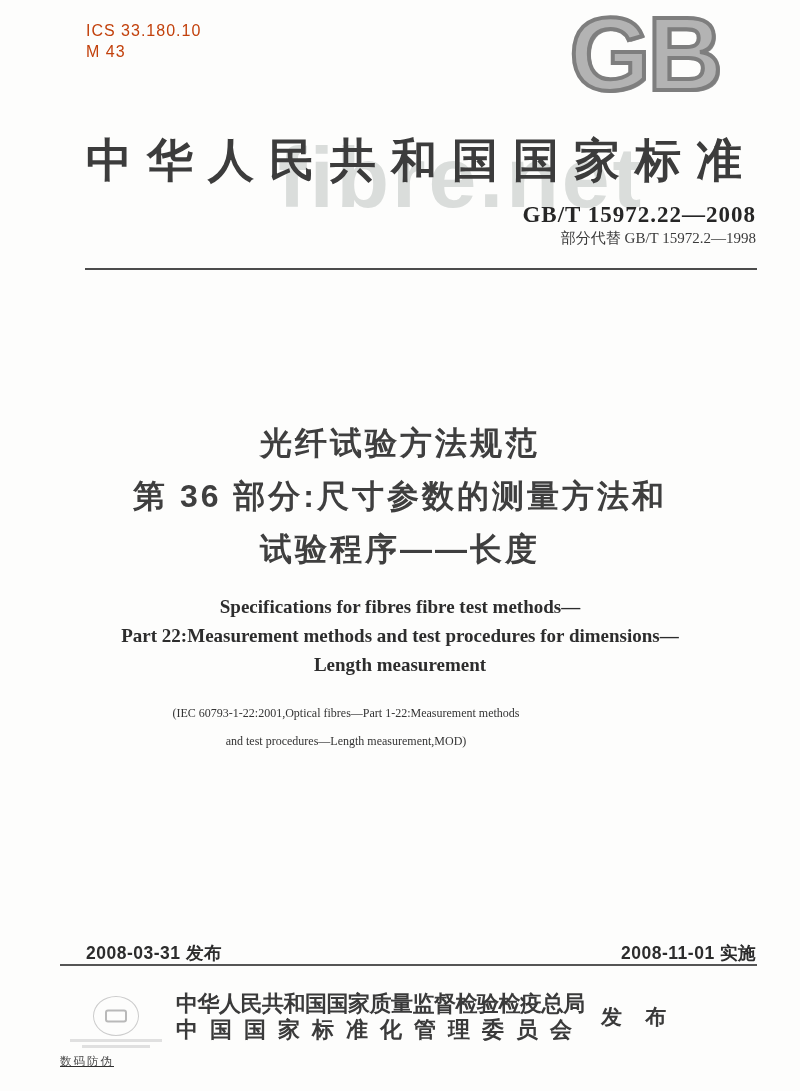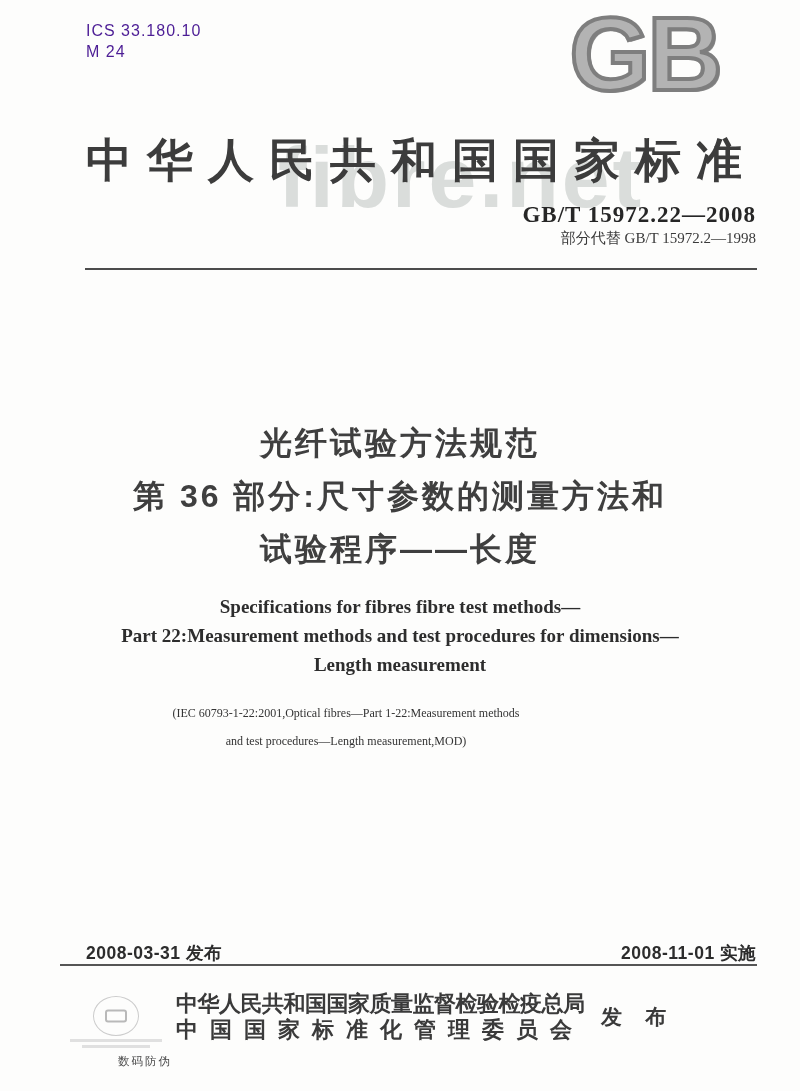--- a/index.html
+++ b/index.html
@@ -6,21 +6,21 @@
   html,body { background:#e8e8e8; }
   .page {
     position:relative; width:800px; height:1091px; margin:0 auto;
     background:#fdfdfc; overflow:hidden;
     font-family:"Liberation Serif", serif; color:#2e2e2e;
   }
 
   
   .ics-block { position:absolute; left:86px; top:20px;
     font-family:"Liberation Sans", sans-serif; font-size:16px; line-height:21px;
-    color:#4c1d95; letter-spacing:1px; }
+    color:#c2410c; letter-spacing:1px; }
 
   
   .gb-logo { position:absolute; left:522px; top:2px; width:245px; text-align:center;
     font-family:"Liberation Sans", sans-serif; font-weight:bold; font-size:104px;
     line-height:1.0; letter-spacing:-3px;
     color:#b3b3b3; -webkit-text-stroke:4px #7e7e7e;
     text-shadow:2px 2px 0 #8d8d8d; }
 
   
   .watermark { position:absolute; left:278px; top:128px; z-index:1;
@@ -67,39 +67,39 @@
     font-weight:bold; color:#3a3a3a; }
   .issuer-line1 { font-size:22px; line-height:26px; white-space:nowrap;
     letter-spacing:-0.5px; }
   .issuer-line2 { font-size:22px; line-height:26px; white-space:nowrap;
     letter-spacing:12px; }
   .publish-label { position:absolute; left:601px; top:1003px;
     font-weight:bold; font-size:21px; letter-spacing:9px; color:#3a3a3a;
     white-space:nowrap; }
 
   
-  .seal { position:absolute; left:60px; top:996px; width:112px; text-align:right; }
+  .seal { position:absolute; left:60px; top:996px; width:112px; text-align:left;text-decoration:underline; }
   .seal-circle { width:46px; height:40px; margin:0 auto; border:1px solid #cccccc;
     border-radius:50%; position:relative; }
   .seal-emblem { position:absolute; left:50%; top:50%; transform:translate(-50%,-50%);
     width:22px; height:13px; border:2px solid #b9b9b9; border-radius:3px; }
   .seal-microbar { height:3px; background:#e0e0e0; margin:3px auto 0; }
   .seal-microbar.b1 { width:92px; }
   .seal-microbar.b2 { width:68px; }
   .seal-label { margin-top:6px; font-family:"Liberation Sans", sans-serif;
     font-size:11.5px; letter-spacing:2px; color:#4a4a4a; }
 </style>
 </head>
 <body>
 
 <div class="page">
 
   <div class="ics-block">
     <div>ICS 33.180.10</div>
-    <div>M 24</div>
+    <div>M 43</div>
   </div>
 
   <div class="gb-logo">GB</div>
 
   <div class="watermark">fibre.net</div>
 
   <div class="heading">中华人民共和国国家标准</div>
 
   <div class="std-number">GB/T 15972.22—2008</div>
   <div class="supersedes">部分代替 GB/T 15972.2—1998</div>

